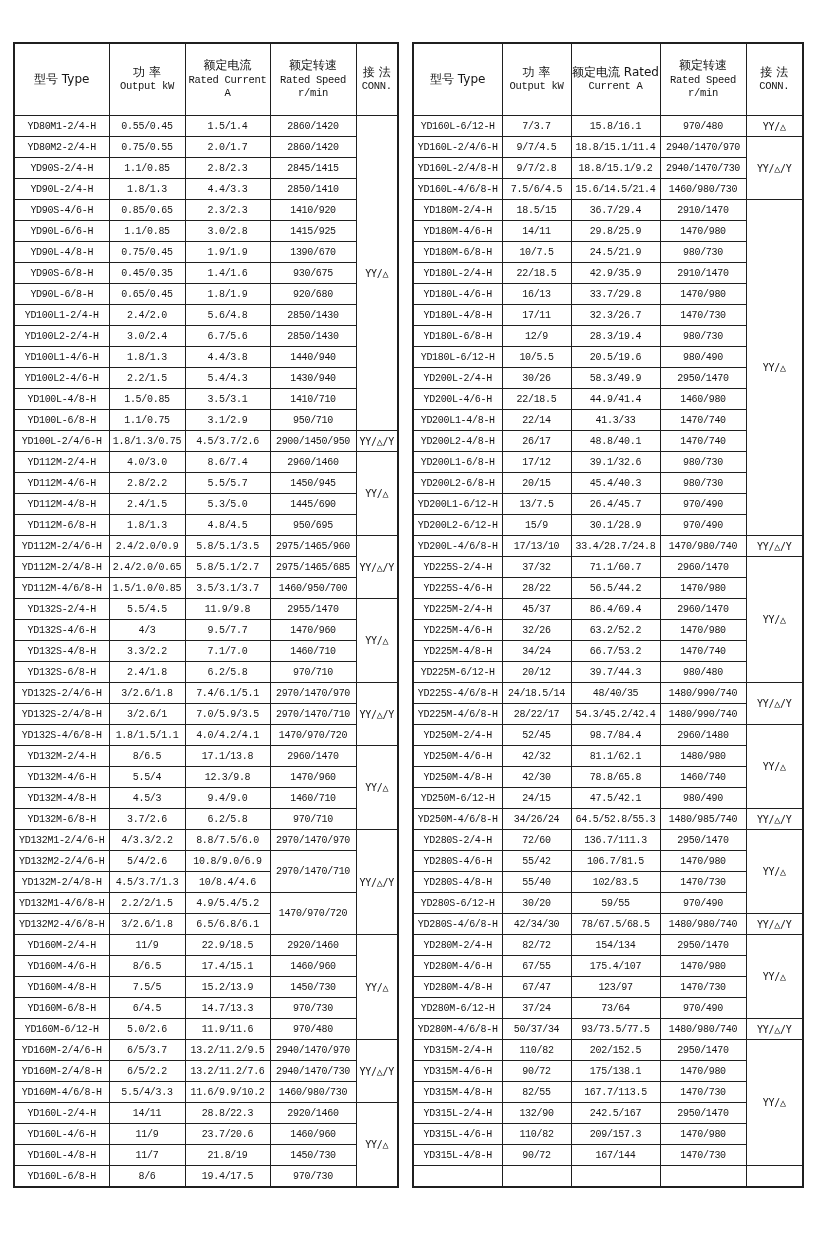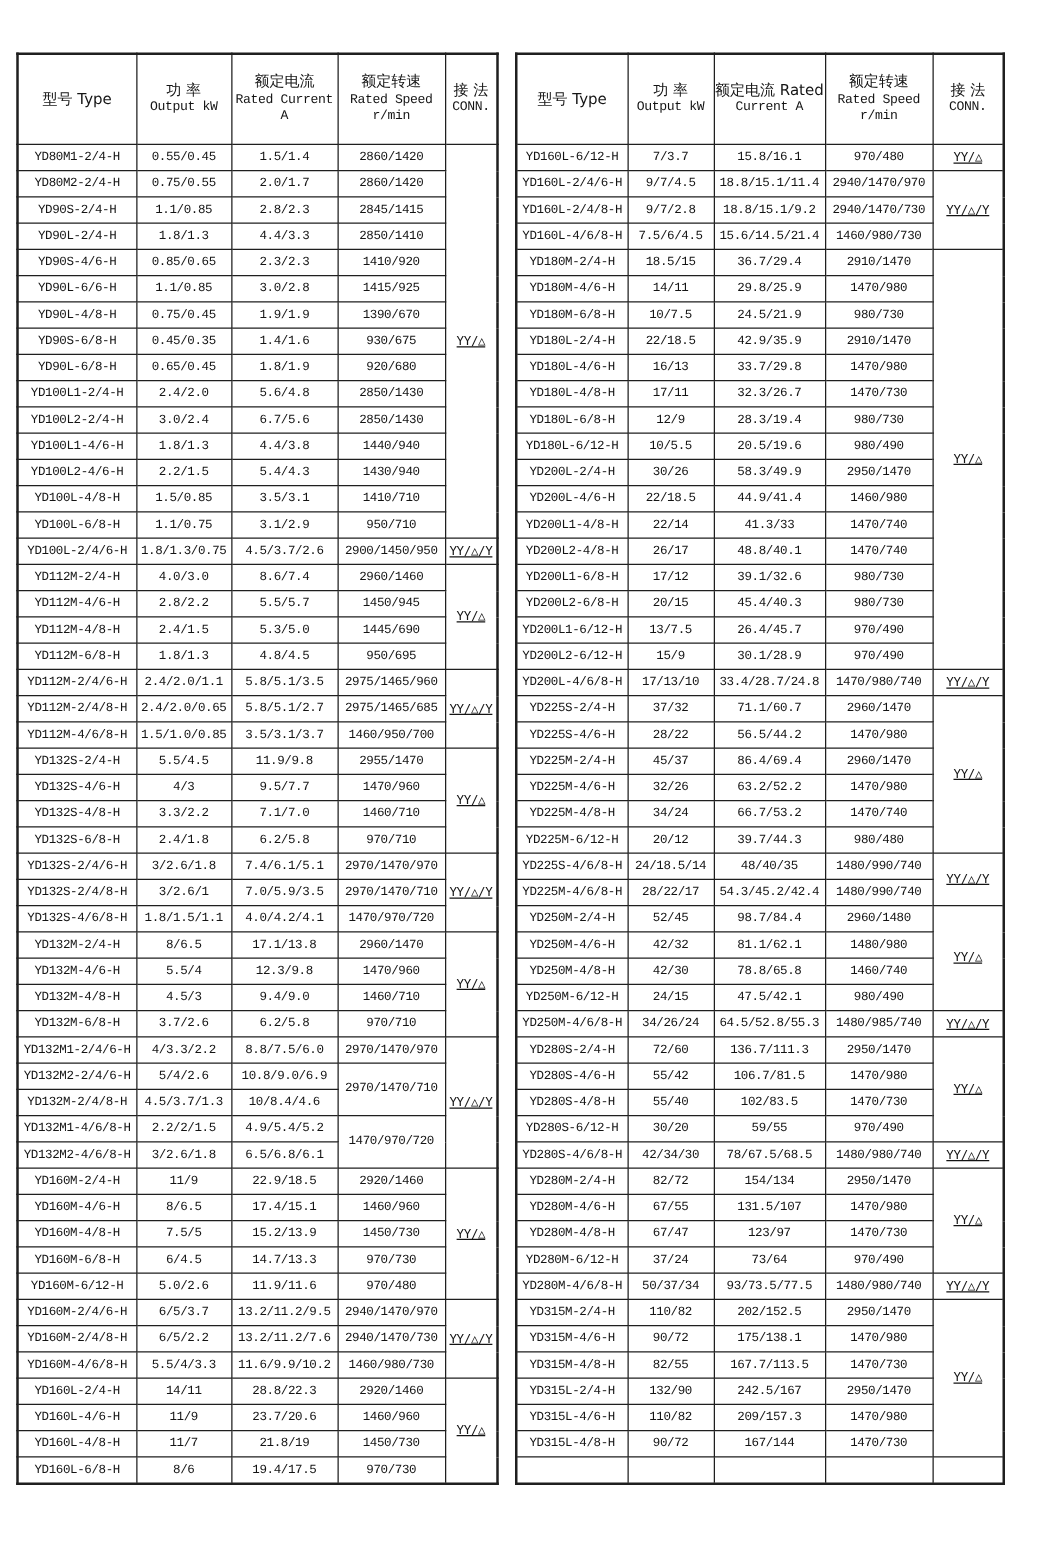--- a/index.html
+++ b/index.html
@@ -12,21 +12,21 @@
   table.spec-table{border-collapse:collapse;table-layout:fixed;border:2px solid #1f1f1f;background:#fff;}
   .spec-table th,.spec-table td{
     border:1px solid #1f1f1f;padding:0;text-align:center;vertical-align:middle;
     font-weight:normal;color:#141414;white-space:nowrap;overflow:hidden;
   }
   .spec-table thead th{height:71px;}
   .spec-table tbody td{height:20px;font-size:10px;letter-spacing:-0.3px;}
   .hdr-line{line-height:1.3;}
   .hdr-line.zh{font-size:12px;font-family:"DejaVu Sans","Liberation Sans",sans-serif;}
   .hdr-line.en{font-size:10.5px;letter-spacing:-0.3px;}
-  td.conn-cell{font-size:10.5px;letter-spacing:-0.2px;font-family:"DejaVu Sans Mono","Liberation Mono",monospace;text-decoration:underline;}
+  td.conn-cell{font-size:10.5px;letter-spacing:-0.2px;font-family:"DejaVu Sans Mono","Liberation Mono",monospace;}
 </style>
 </head>
 <body>
 
 <div class="page">
   <table class="spec-table">
       <colgroup>
         <col style="width: 95px;">
         <col style="width: 76px;">
         <col style="width: 85px;">
@@ -177,21 +177,21 @@
           <td>1445/690</td>
         </tr>
         <tr>
           <td>YD112M-6/8-H</td>
           <td>1.8/1.3</td>
           <td>4.8/4.5</td>
           <td>950/695</td>
         </tr>
         <tr>
           <td>YD112M-2/4/6-H</td>
-          <td>2.4/2.0/1.1</td>
+          <td>2.4/2.0/0.9</td>
           <td>5.8/5.1/3.5</td>
           <td>2975/1465/960</td>
           <td rowspan="3" class="conn-cell">YY/△/Y</td>
         </tr>
         <tr>
           <td>YD112M-2/4/8-H</td>
           <td>2.4/2.0/0.65</td>
           <td>5.8/5.1/2.7</td>
           <td>2975/1465/685</td>
         </tr>
@@ -656,21 +656,21 @@
         <tr>
           <td>YD280M-2/4-H</td>
           <td>82/72</td>
           <td>154/134</td>
           <td>2950/1470</td>
           <td rowspan="4" class="conn-cell">YY/△</td>
         </tr>
         <tr>
           <td>YD280M-4/6-H</td>
           <td>67/55</td>
-          <td>131.5/107</td>
+          <td>175.4/107</td>
           <td>1470/980</td>
         </tr>
         <tr>
           <td>YD280M-4/8-H</td>
           <td>67/47</td>
           <td>123/97</td>
           <td>1470/730</td>
         </tr>
         <tr>
           <td>YD280M-6/12-H</td>

